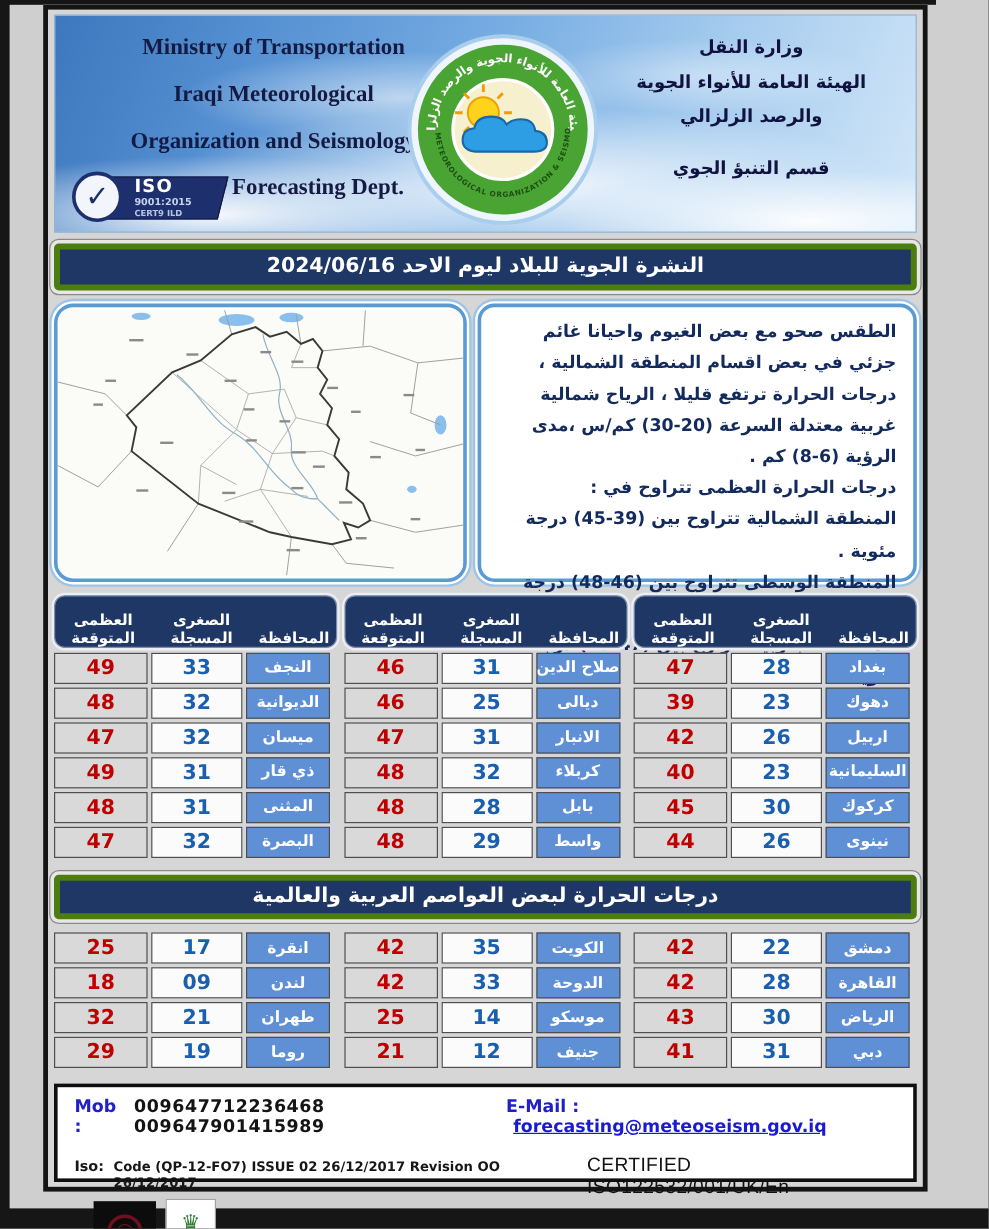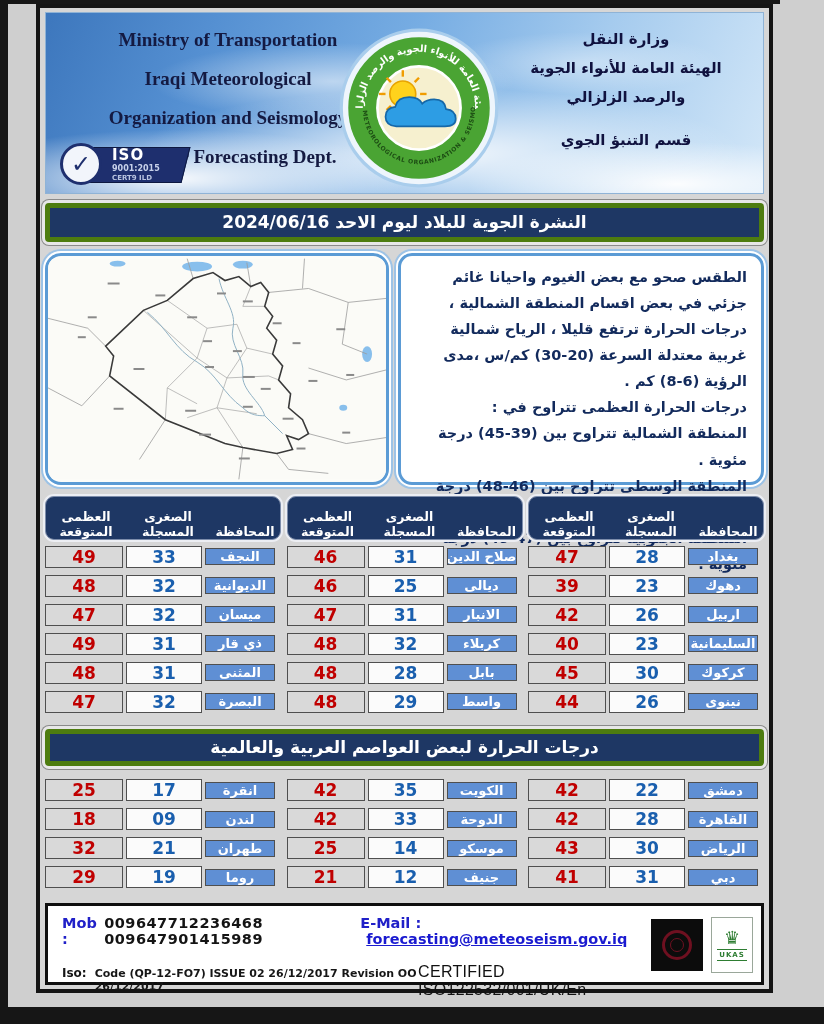--- a/index.html
+++ b/index.html
@@ -63,31 +63,31 @@
   .text-panel p{margin:0;}
 
   
   .tables-row{margin-top:11px;display:flex;flex-direction:row-reverse;justify-content:space-between;}
   .tgroup{width:236px;}
   .thead{height:44px;background:#1e3764;border-radius:9px;border:1px solid #7d8dab;
          box-shadow:0 0 0 2px #eceef3;display:flex;align-items:flex-end;gap:3px;
          color:#fff;margin-bottom:4px;direction:ltr;}
   .th{text-align:center;font-weight:bold;font-size:12.5px;line-height:1.2;direction:rtl;}
   .th.max{width:80px;}.th.min{width:78px;}.th.city{width:70px;}
-  .trow{display:flex;gap:3px;margin-bottom:3px;height:26px;direction:ltr;align-items:center;}
+  .trow{display:flex;gap:3px;margin-bottom:3px;height:26px;direction:ltr;}
   .td{display:flex;align-items:center;justify-content:center;border:1px solid #4f4f4f;
       font-weight:bold;}
   .td.max{width:78px;background:#d9d9d9;color:#c00000;font-size:17px;}
   .td.min{width:76px;background:#fbfbfb;color:#1a5fae;font-size:17px;}
   .td.city{width:70px;background:#5f8fd4;color:#ffffff;font-size:13px;direction:rtl;
            white-space:nowrap;overflow:hidden;}
 
   
   .footer-box{margin-top:10px;height:82px;background:#ffffff;border:3px solid #0e0e0e;
-              display:flex;align-items:stretch;padding:9px 8px 7px 14px;}
+              display:flex;align-items:stretch;padding:9px 8px 7px 14px;flex-direction:column;}
   .foot-text{flex:1;}
   .foot-line{display:flex;align-items:baseline;font-weight:bold;}
   .foot-line1{font-size:14.5px;color:#111;}
   .lbl-blue{color:#2020c8;margin-right:6px;}
   .mob-nums{letter-spacing:.5px;color:#141414;}
   .email-group{margin-left:auto;padding-right:6px;}
   .email-link{color:#1a1ad0;text-decoration:underline;margin-left:6px;}
   .foot-line2{margin-top:16px;font-size:11px;color:#161616;}
   .iso-lbl{font-size:12px;margin-right:8px;}
   .certified{margin-left:auto;font-family:"Liberation Sans",sans-serif;font-size:16px;

